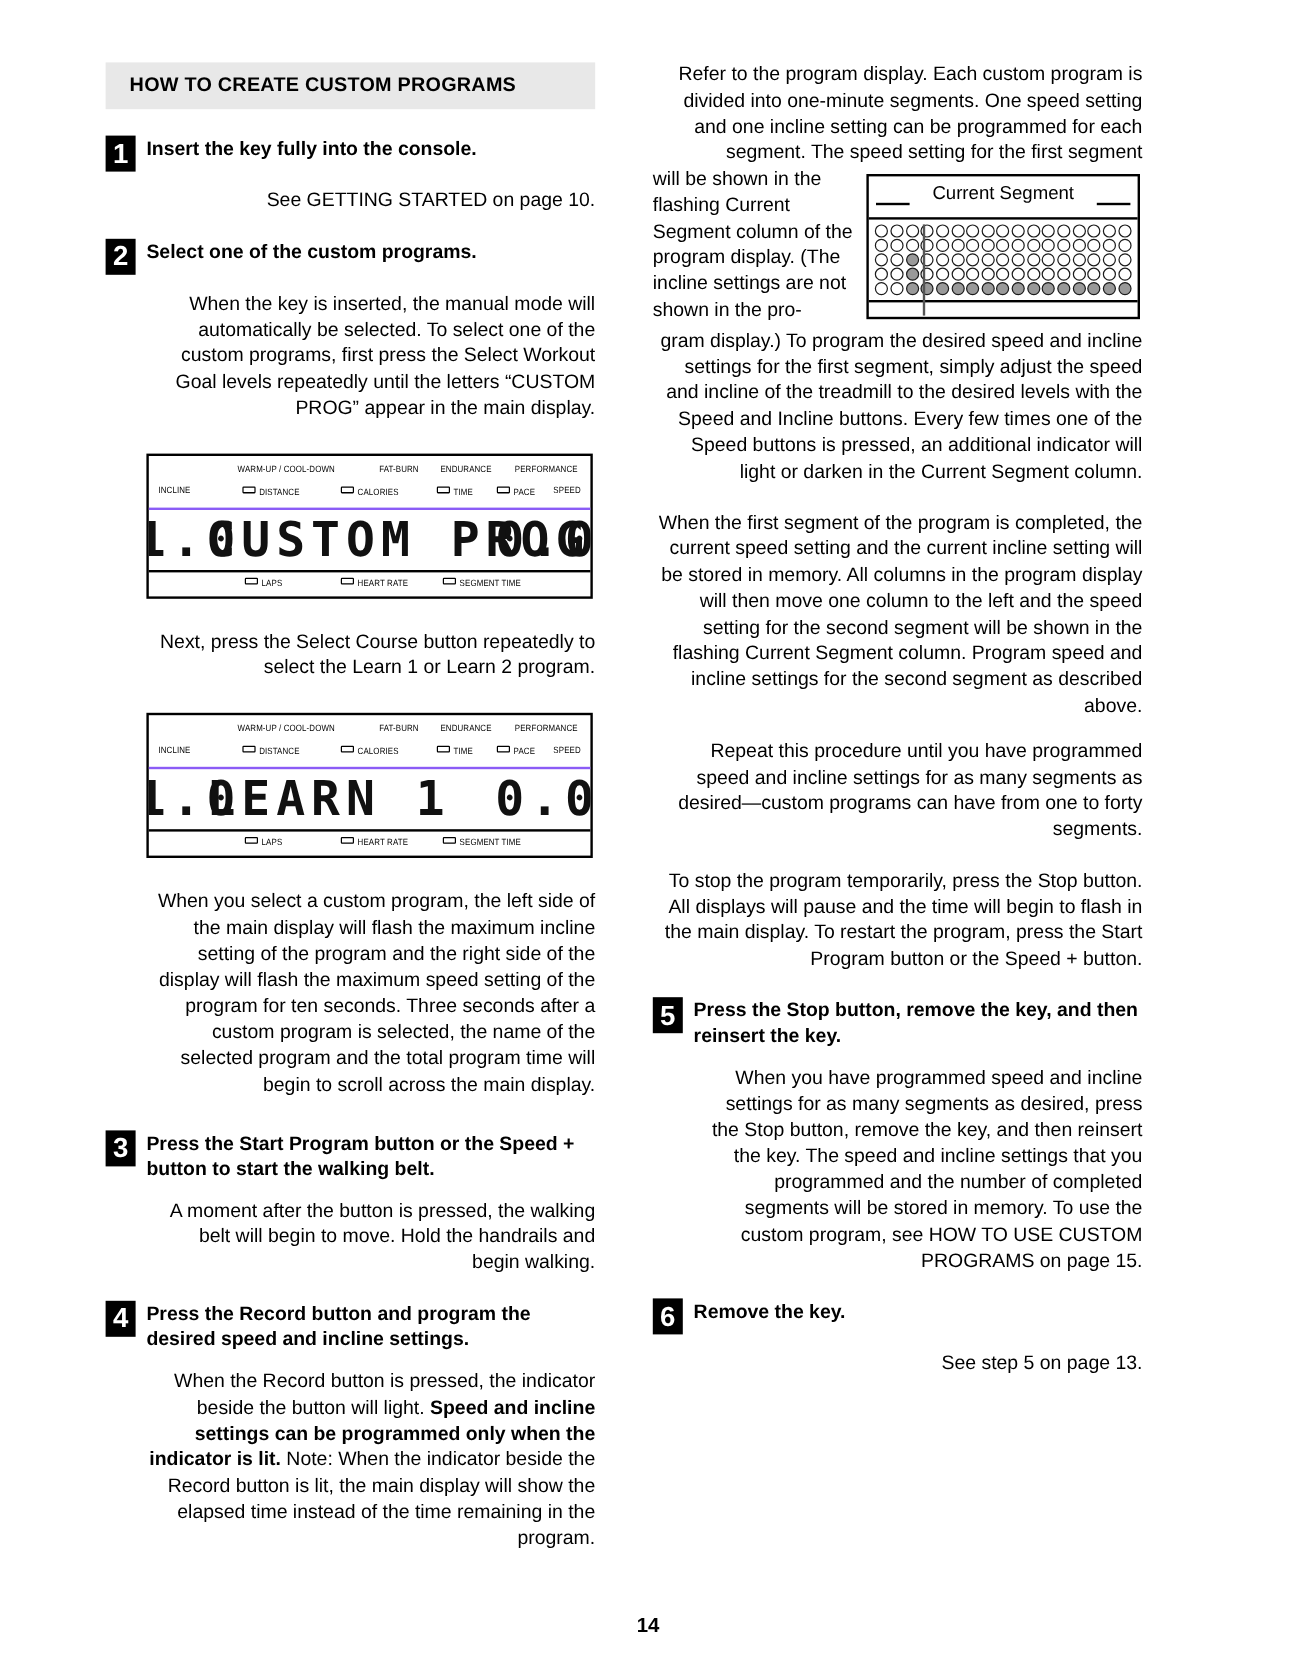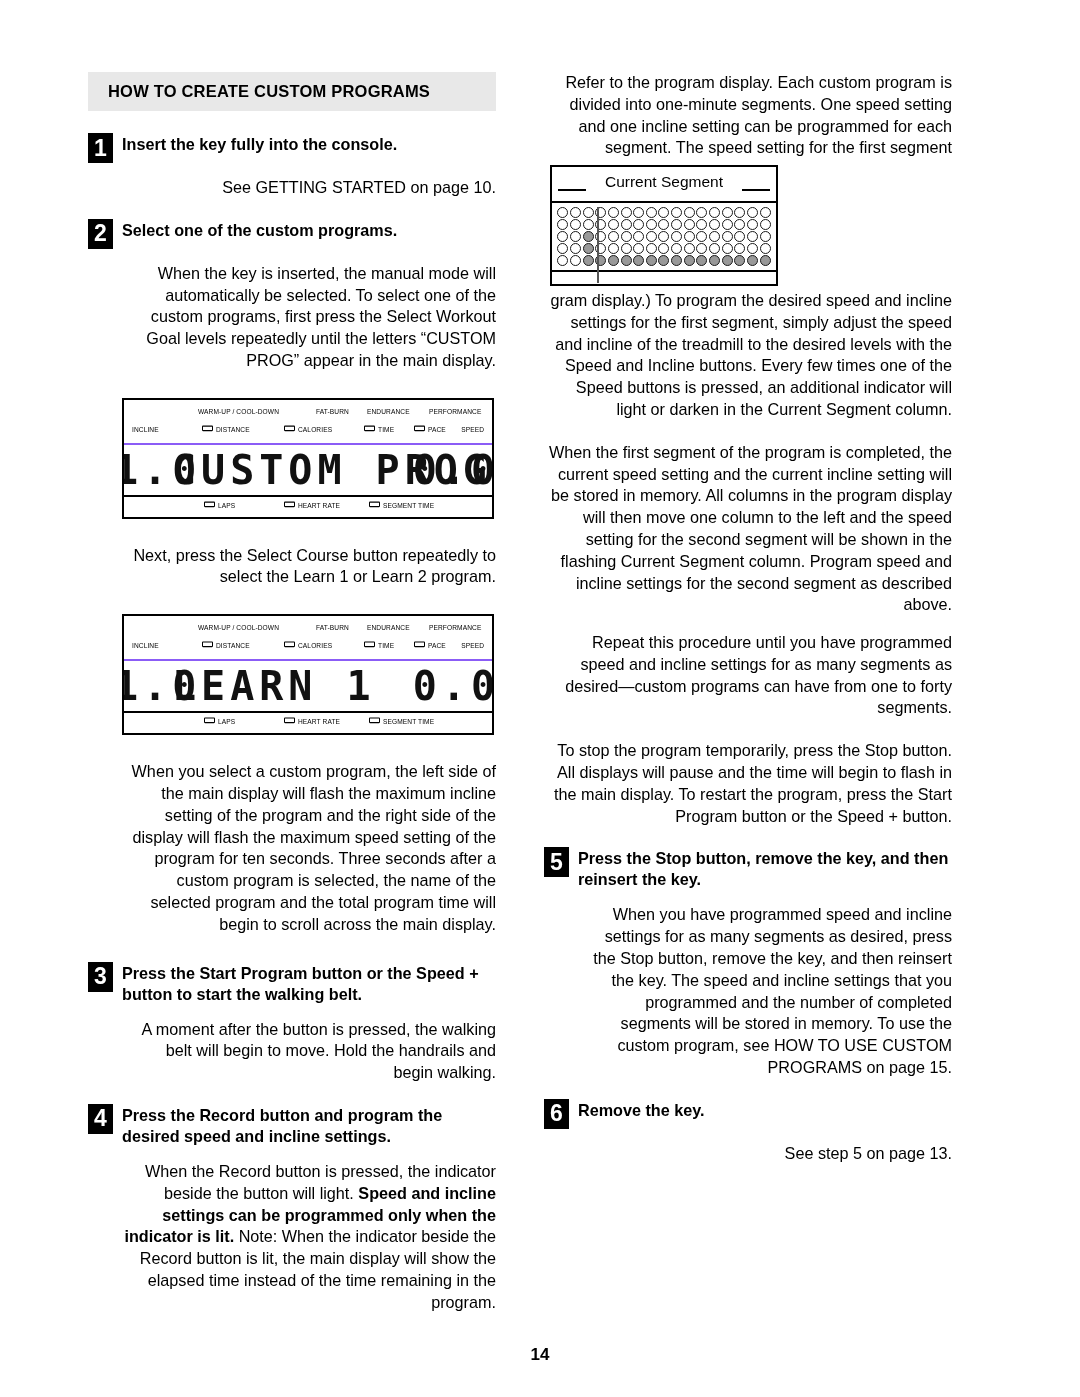--- a/index.html
+++ b/index.html
@@ -10,21 +10,21 @@
   body {
     width: 1080px; height: 1397px;
     font-family: "Liberation Sans", sans-serif;
     color: #000000;
     position: relative;
     overflow: hidden;
   }
   .page {
     position: relative;
     width: 1080px; height: 1397px;
-    padding: 72px 88px 0 88px;
+    padding: 52px 88px 0 88px;
   }
   .columns {
     display: flex;
     gap: 48px;
     align-items: flex-start;
   }
   .col { width: 408px; position: relative; }
 
   
   .section-head {
@@ -315,20 +315,21 @@
       </div>
       <p class="body"><span>When the Record button is pressed, the indicator beside the button will light. </span><b>Speed and incline settings can be programmed only when the indicator is lit.</b><span> Note: When the indicator beside the Record button is lit, the main display will show the elapsed time instead of the time remaining in the program.</span></p>
 
     </div>
 
     <div class="col">
 
       <p class="body flush" style="margin-top:0">Refer to the program display. Each custom program is divided into one-minute segments. One speed setting and one incline setting can be programmed for each segment. The speed setting for the first segment</p>
 
       <div class="wrap-row">
+        <div class="wrap-text">will be shown in the flashing Current Segment column of the program display. (The incline settings are not shown in the pro-</div>
 
         <div class="wrap-fig">
           <div class="segment-box">
             <div class="segment-title-row">
               <div class="tick-left"></div>
               <div class="tick-right"></div>
               <div class="segment-title">Current Segment</div>
             </div>
             <div class="matrix-wrap">
               <div class="pointer-line"></div>

